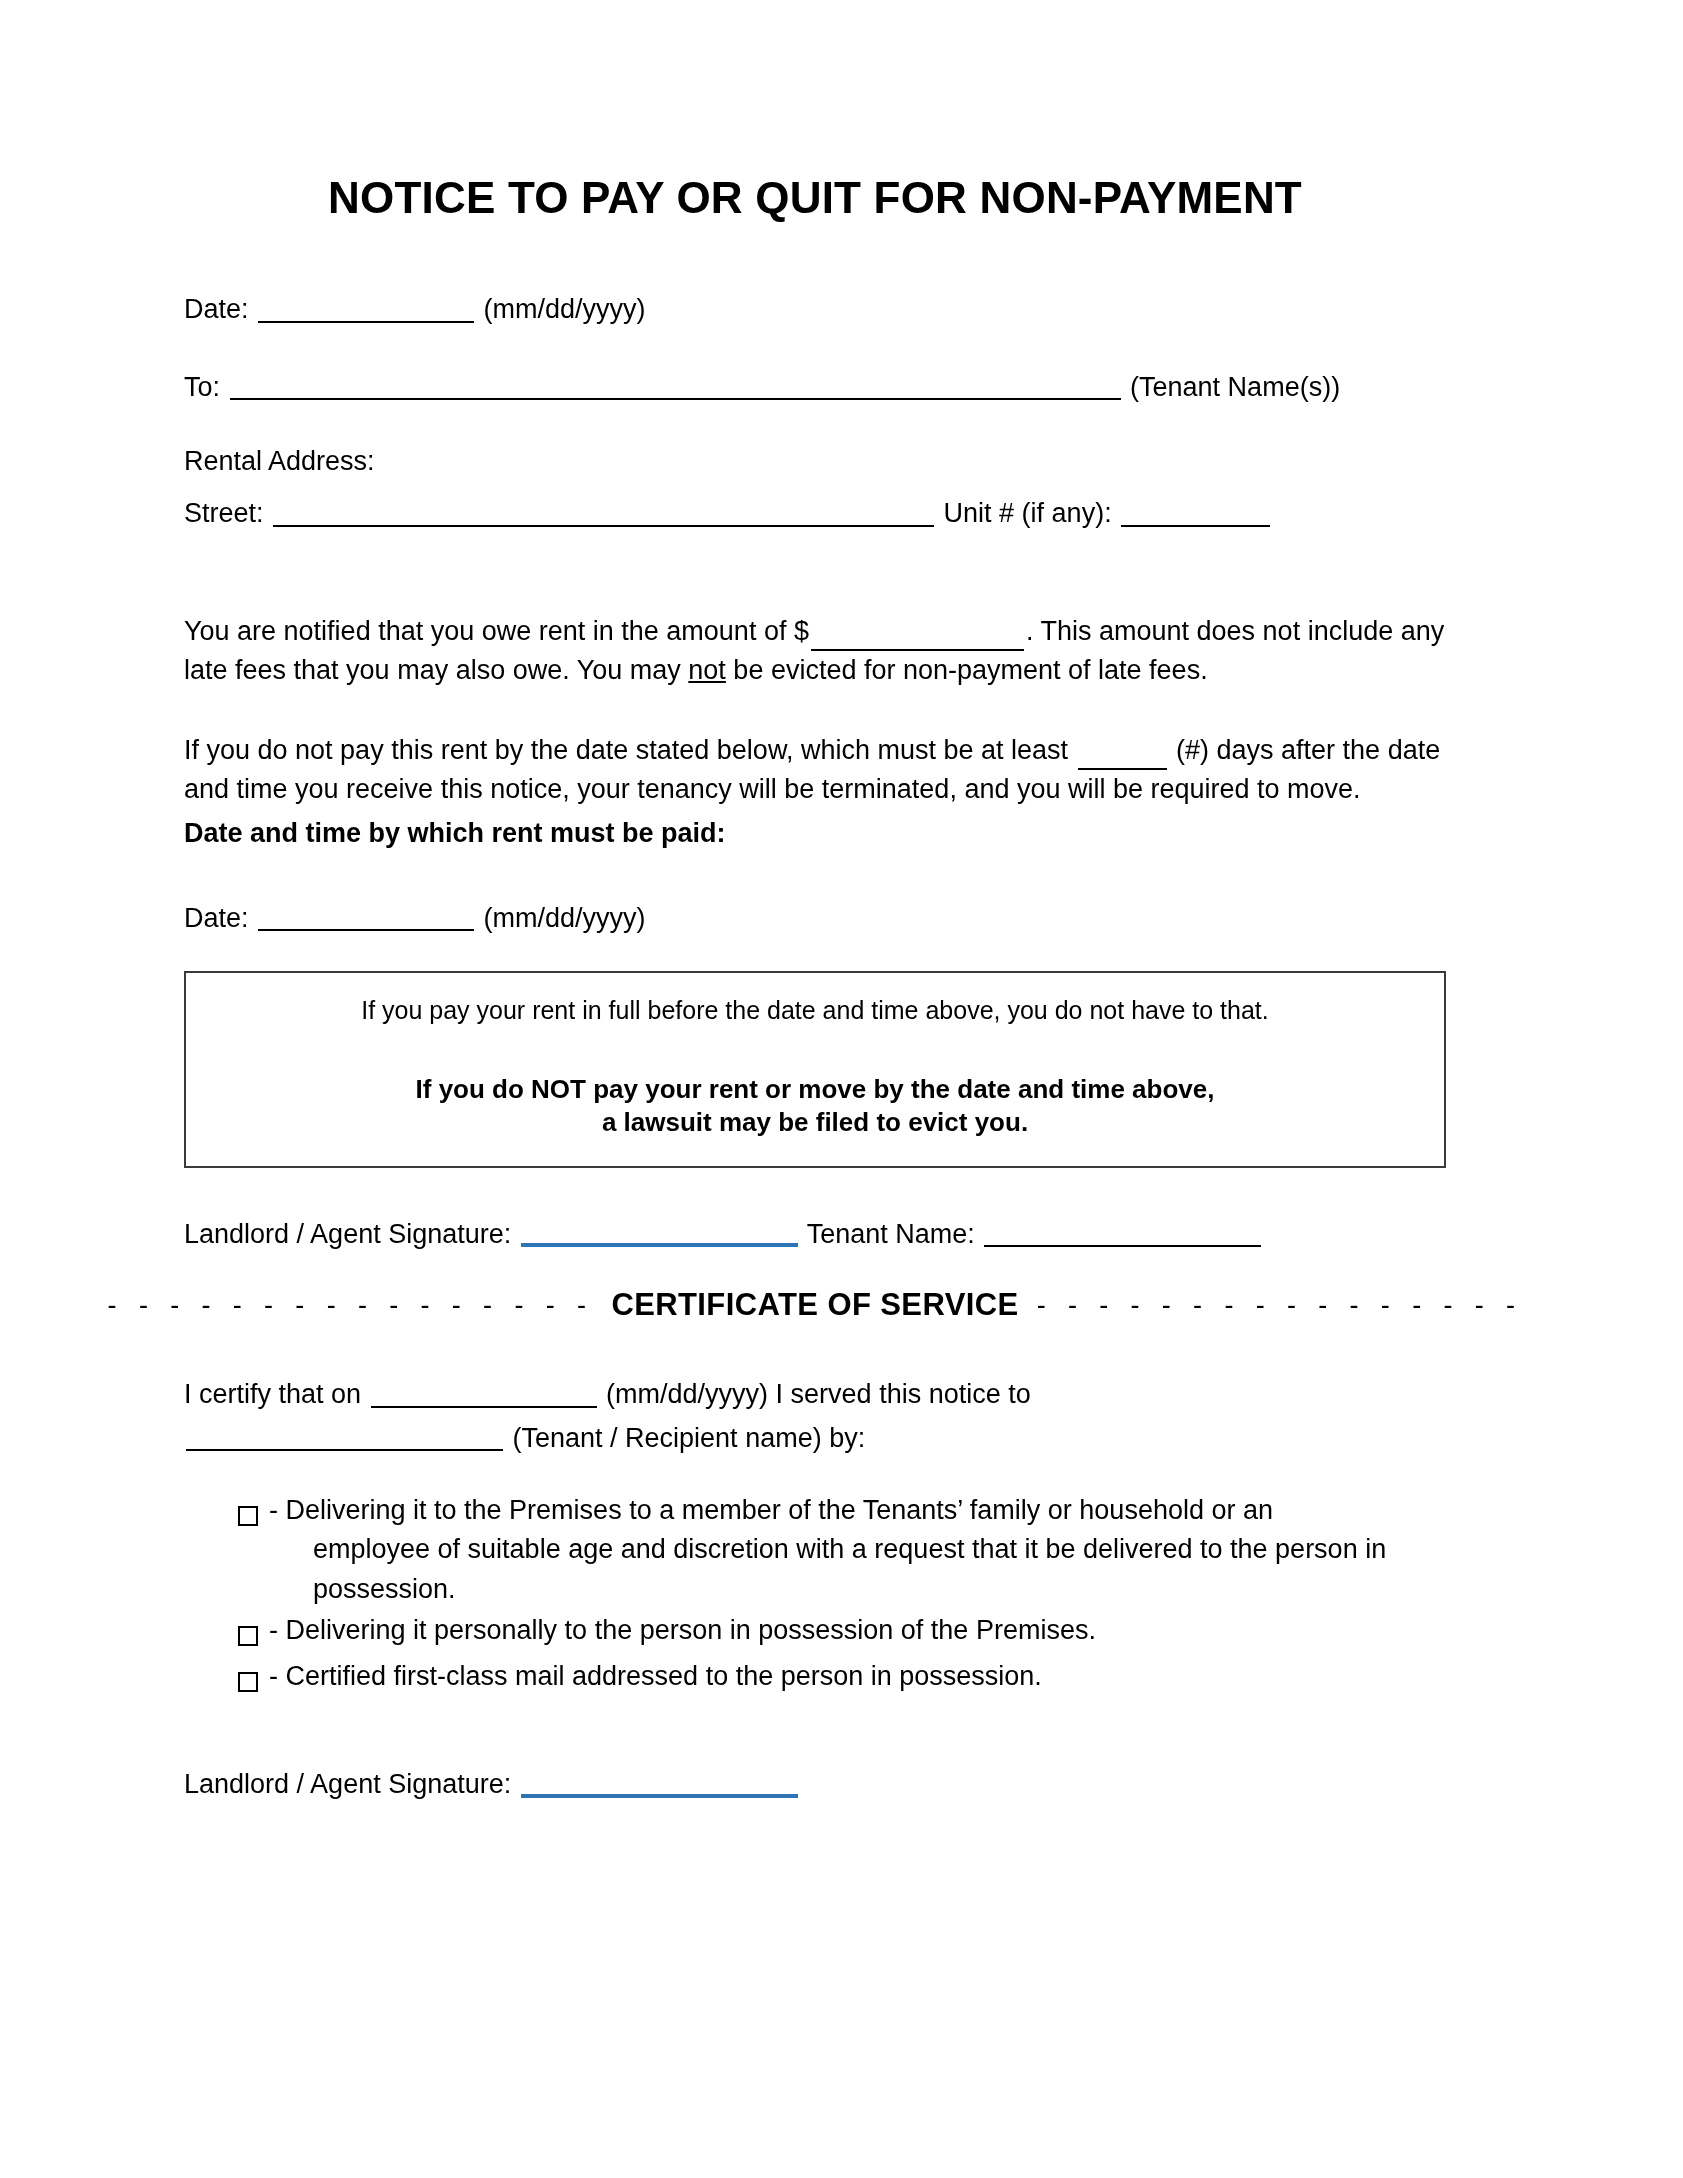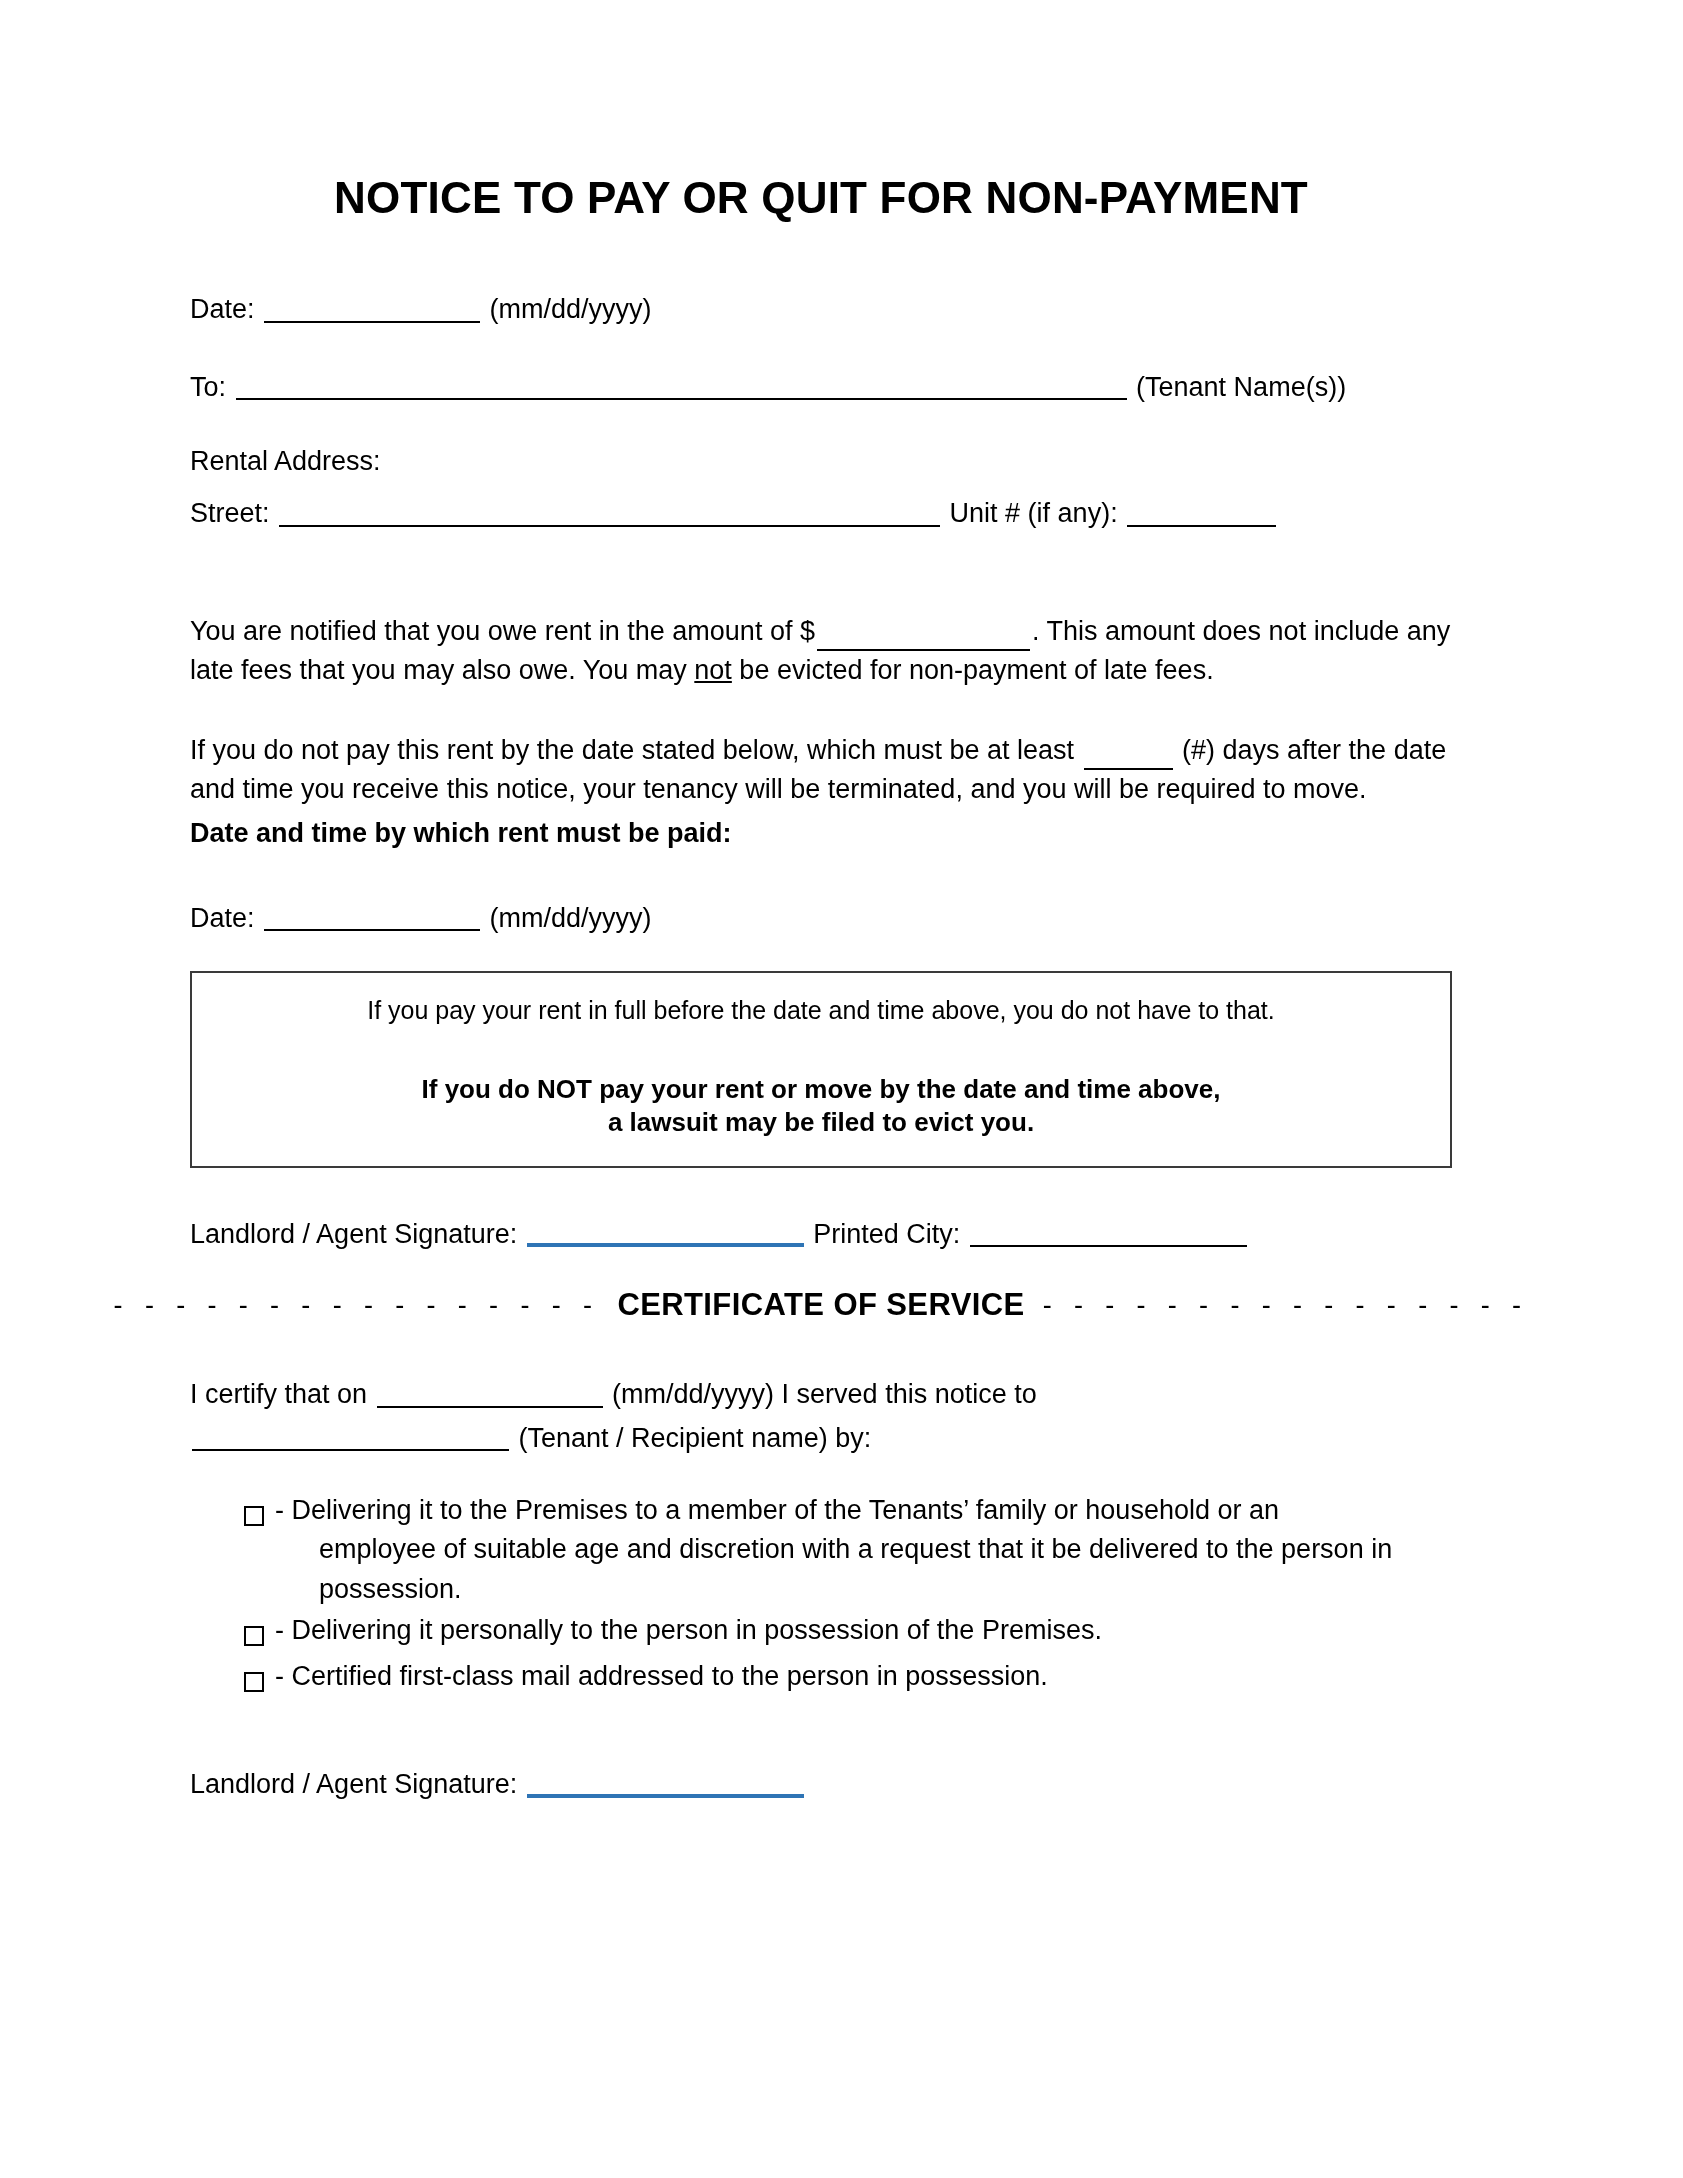--- a/index.html
+++ b/index.html
@@ -16,21 +16,21 @@
     position: relative;
     width: 1683px;
     height: 2178px;
     background: #ffffff;
     margin: 0 auto;
     overflow: hidden;
     box-sizing: border-box;
   }
   .content {
     position: absolute;
-    left: 190px;
+    left: 184px;
     top: 0;
     width: 1262px;
   }
 
   
   .doc-title {
     font-size: 44px;
     font-weight: bold;
     text-align: center;
     letter-spacing: 0.2px;
@@ -262,21 +262,21 @@
       <div class="sp-48"></div>
       <div class="warn-bold">If you do NOT pay your rent or move by the date and time above,</div>
       <div class="warn-bold">a lawsuit may be filed to evict you.</div>
     </div>
 
     <div class="sp-48"></div>
 
     <div class="sig-row">
       <span>Landlord / Agent Signature:</span>
       <span class="blank-sig"></span>
-      <span>Printed City:</span>
+      <span>Tenant Name:</span>
       <span class="blank blank-printed"></span>
     </div>
 
     <div class="sp-40"></div>
 
     <div class="cert-divider">
       <span class="cert-dashes">- - - - - - - - - - - - - - - -</span>
       <span class="cert-heading">CERTIFICATE OF SERVICE</span>
       <span class="cert-dashes">- - - - - - - - - - - - - - - -</span>
     </div>

